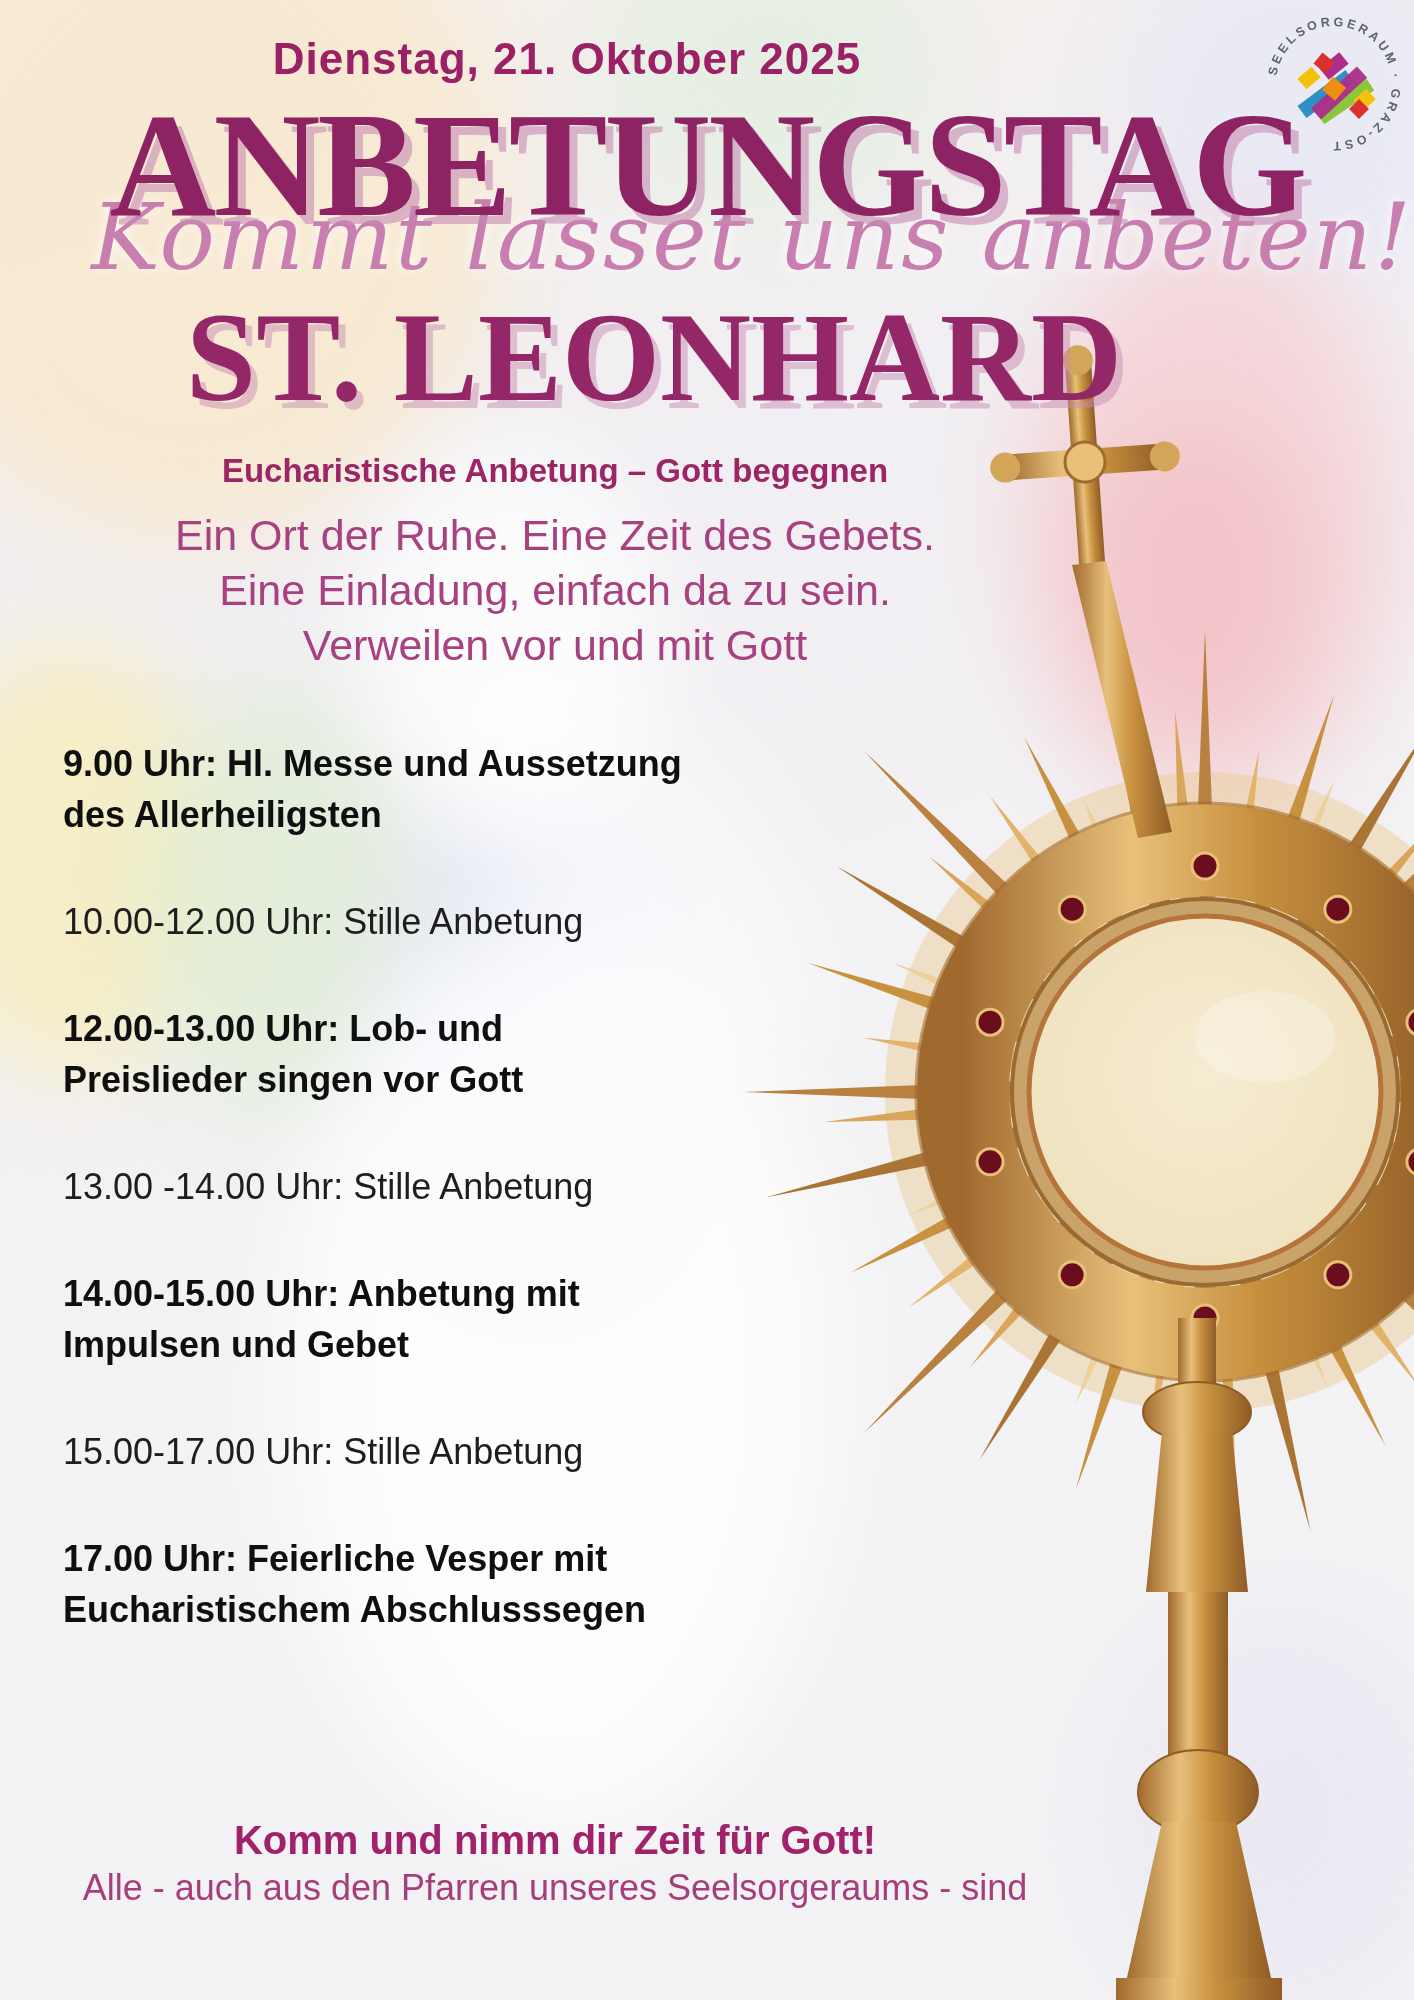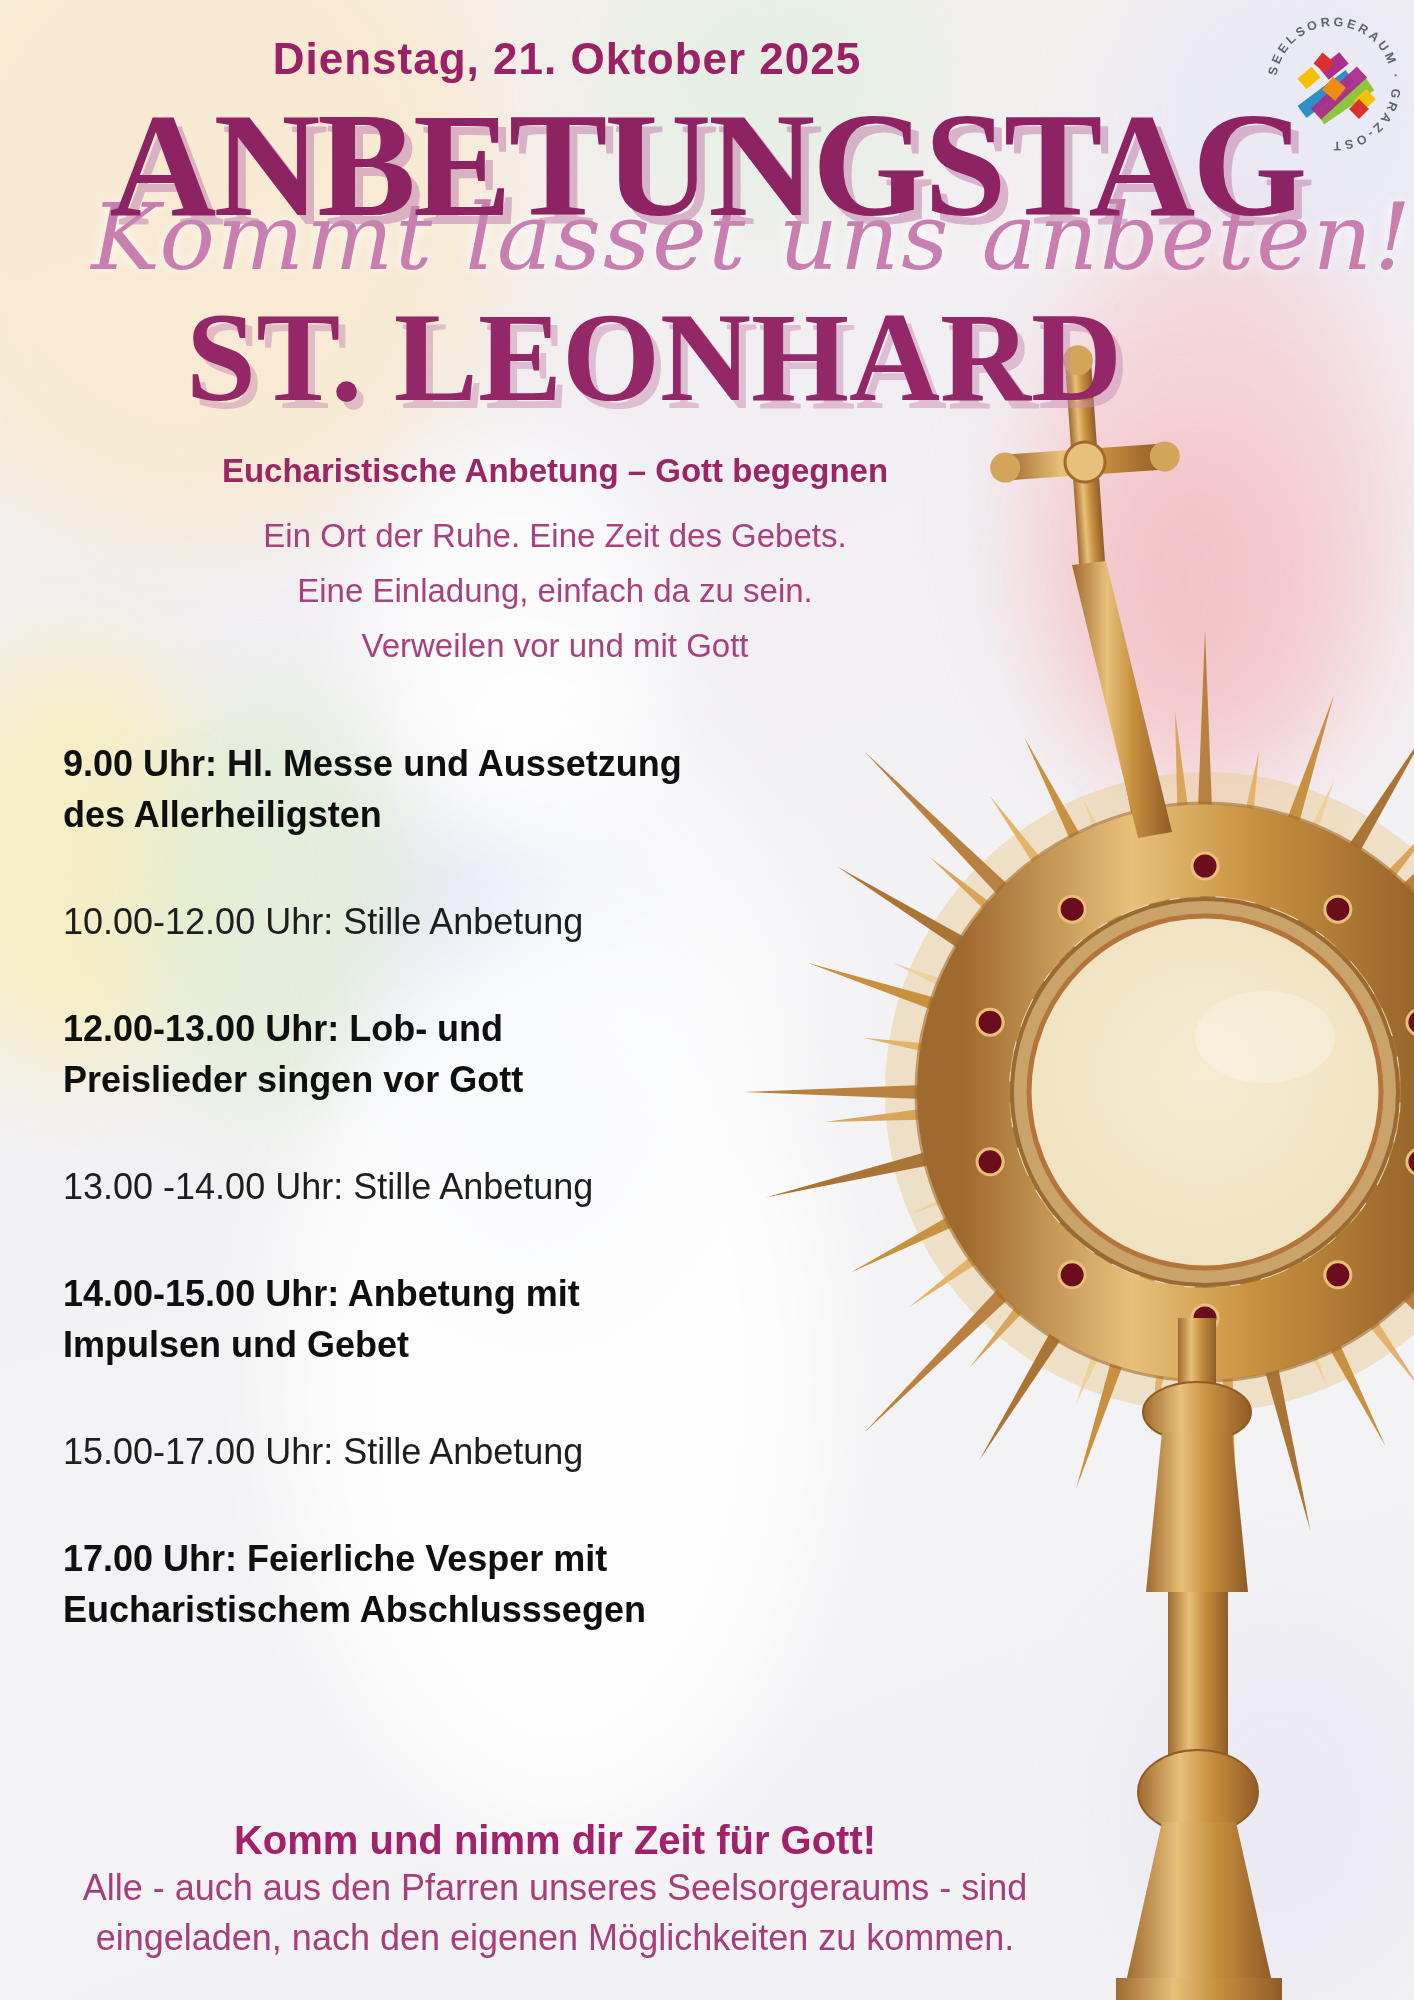--- a/index.html
+++ b/index.html
@@ -20,21 +20,21 @@
           font-family:"DejaVu Serif","Liberation Serif",serif;font-style:italic;
           font-size:92px;letter-spacing:2px;color:#c87fb0;
           text-shadow:0 0 14px rgba(255,255,255,0.85);}
   .subtitle{top:292px;left:0;width:1308px;text-align:center;line-height:1.05;
             font-family:"Liberation Serif","DejaVu Serif",serif;font-weight:bold;
             font-size:126px;letter-spacing:0px;color:#932767;z-index:4;
             text-shadow:7px 8px 0 rgba(199,139,178,0.5);}
 
   .intro{top:452px;left:0;width:1110px;text-align:center;}
   .intro-heading{font-size:33px;font-weight:bold;color:#9c2565;margin-bottom:18px;}
-  .intro-line{font-size:33px;color:#a8417f;line-height:55px;}
+  .intro-line{font-size:43px;color:#a8417f;line-height:55px;}
 
   .schedule{top:738px;left:63px;width:700px;}
   .sched-item{margin-bottom:56px;font-size:36px;line-height:51px;color:#1e1e1e;}
   .sched-item.bold{font-weight:bold;color:#0f0f0f;}
   .sched-line{white-space:nowrap;}
 
   .outro{top:1818px;left:0;width:1110px;text-align:center;}
   .outro-heading{font-size:40px;font-weight:bold;color:#a1216b;}
   .outro-line{font-size:36px;color:#a63e7b;line-height:50px;}
 
@@ -225,17 +225,16 @@
       <div class="sched-item bold">
         <div class="sched-line">17.00 Uhr: Feierliche Vesper mit</div>
         <div class="sched-line">Eucharistischem Abschlusssegen</div>
       </div>
     </div>
 
   <div class="txt outro">
     <div class="outro-heading">Komm und nimm dir Zeit für Gott!</div>
     <div id="outro-lines">
         <div class="outro-line">Alle - auch aus den Pfarren unseres Seelsorgeraums - sind</div>
-        <div class="outro-line">eingeladen, nach den eigenen Möglichkeiten zu kommen.</div>
       </div>
   </div>
 
 </div>
 
 </body></html>

